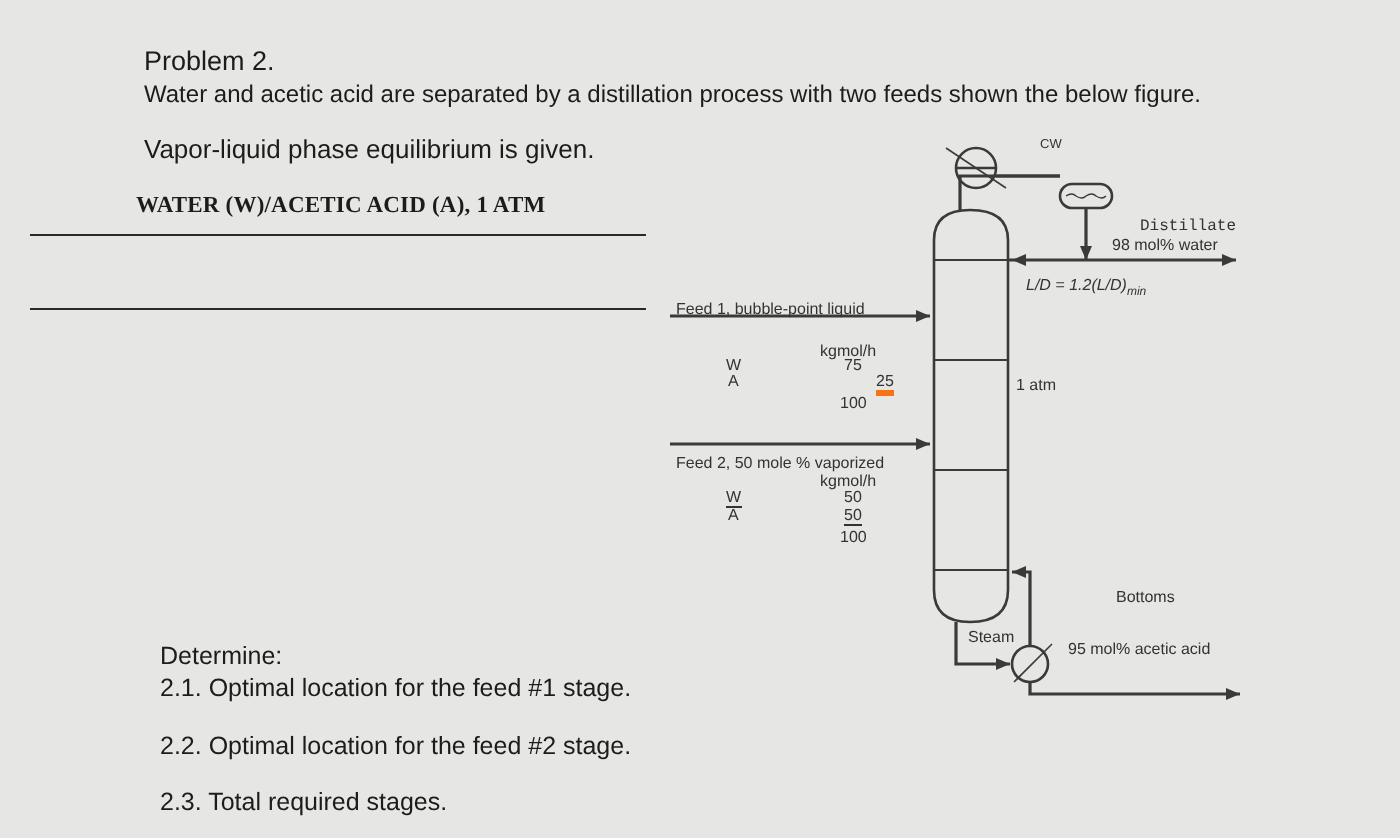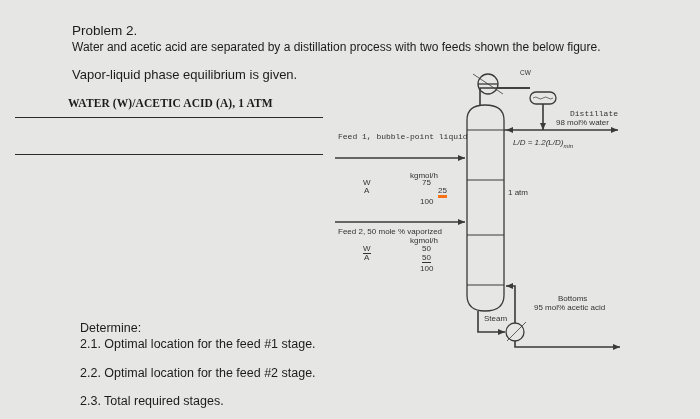--- a/index.html
+++ b/index.html
@@ -82,37 +82,37 @@
       <polygon points="213,70 210,63 216,63"></polygon>
     </g>
   </svg>
 
   <div class="dtext" style="left:190px;top:9px;font-size:6.5px;">CW</div>
   <div class="dtext" style="left:240px;top:49px;text-align:right;font-family:Liberation Mono, monospace;">Distillate</div>
   <div class="dtext" style="left:226px;top:58px;">98 mol% water</div>
   <div class="dtext" style="left:183px;top:78px;font-style:italic;"><span>L/D = 1.2(L/D)</span><sub style="font-size:6px;">min</sub></div>
   <div class="dtext" style="left:178px;top:128px;">1 atm</div>
 
-  <div class="dtext" style="left:8px;top:72px;font-family:Liberation Mono, monospace;">Feed 1, bubble-point liquid</div>
+  <div class="dtext" style="left:8px;top:90px;">Feed 1, bubble-point liquid</div>
   <div class="dtext" style="left:80px;top:111px;">kgmol/h</div>
   <div class="dtext" style="left:33px;top:118px;">W</div>
   <div class="dtext" style="left:34px;top:126px;">A</div>
   <div class="dtext" style="left:92px;top:118px;">75</div>
   <div class="dtext" style="left:108px;top:126px;border-bottom:3px solid #f97316;">25</div>
   <div class="dtext" style="left:90px;top:137px;">100</div>
 
   <div class="dtext" style="left:8px;top:167px;">Feed 2, 50 mole % vaporized</div>
   <div class="dtext" style="left:80px;top:176px;">kgmol/h</div>
   <div class="dtext" style="left:33px;top:184px;border-bottom:1px solid #333;">W</div>
   <div class="dtext" style="left:34px;top:193px;">A</div>
   <div class="dtext" style="left:92px;top:184px;">50</div>
   <div class="dtext" style="left:92px;top:193px;border-bottom:1px solid #333;">50</div>
   <div class="dtext" style="left:90px;top:204px;">100</div>
 
   <div class="dtext" style="left:154px;top:254px;">Steam</div>
   <div class="dtext" style="left:228px;top:234px;">Bottoms</div>
-  <div class="dtext" style="left:204px;top:243px;">95 mol% acetic acid</div>
+  <div class="dtext" style="left:204px;top:260px;">95 mol% acetic acid</div>
 </div>
 
 <div class="abs determine">Determine:</div>
 <div class="abs q" style="top:337px;">2.1. Optimal location for the feed #1 stage.</div>
 <div class="abs q" style="top:366px;">2.2. Optimal location for the feed #2 stage.</div>
 <div class="abs q" style="top:394px;">2.3. Total required stages.</div>
 
 </body></html>

